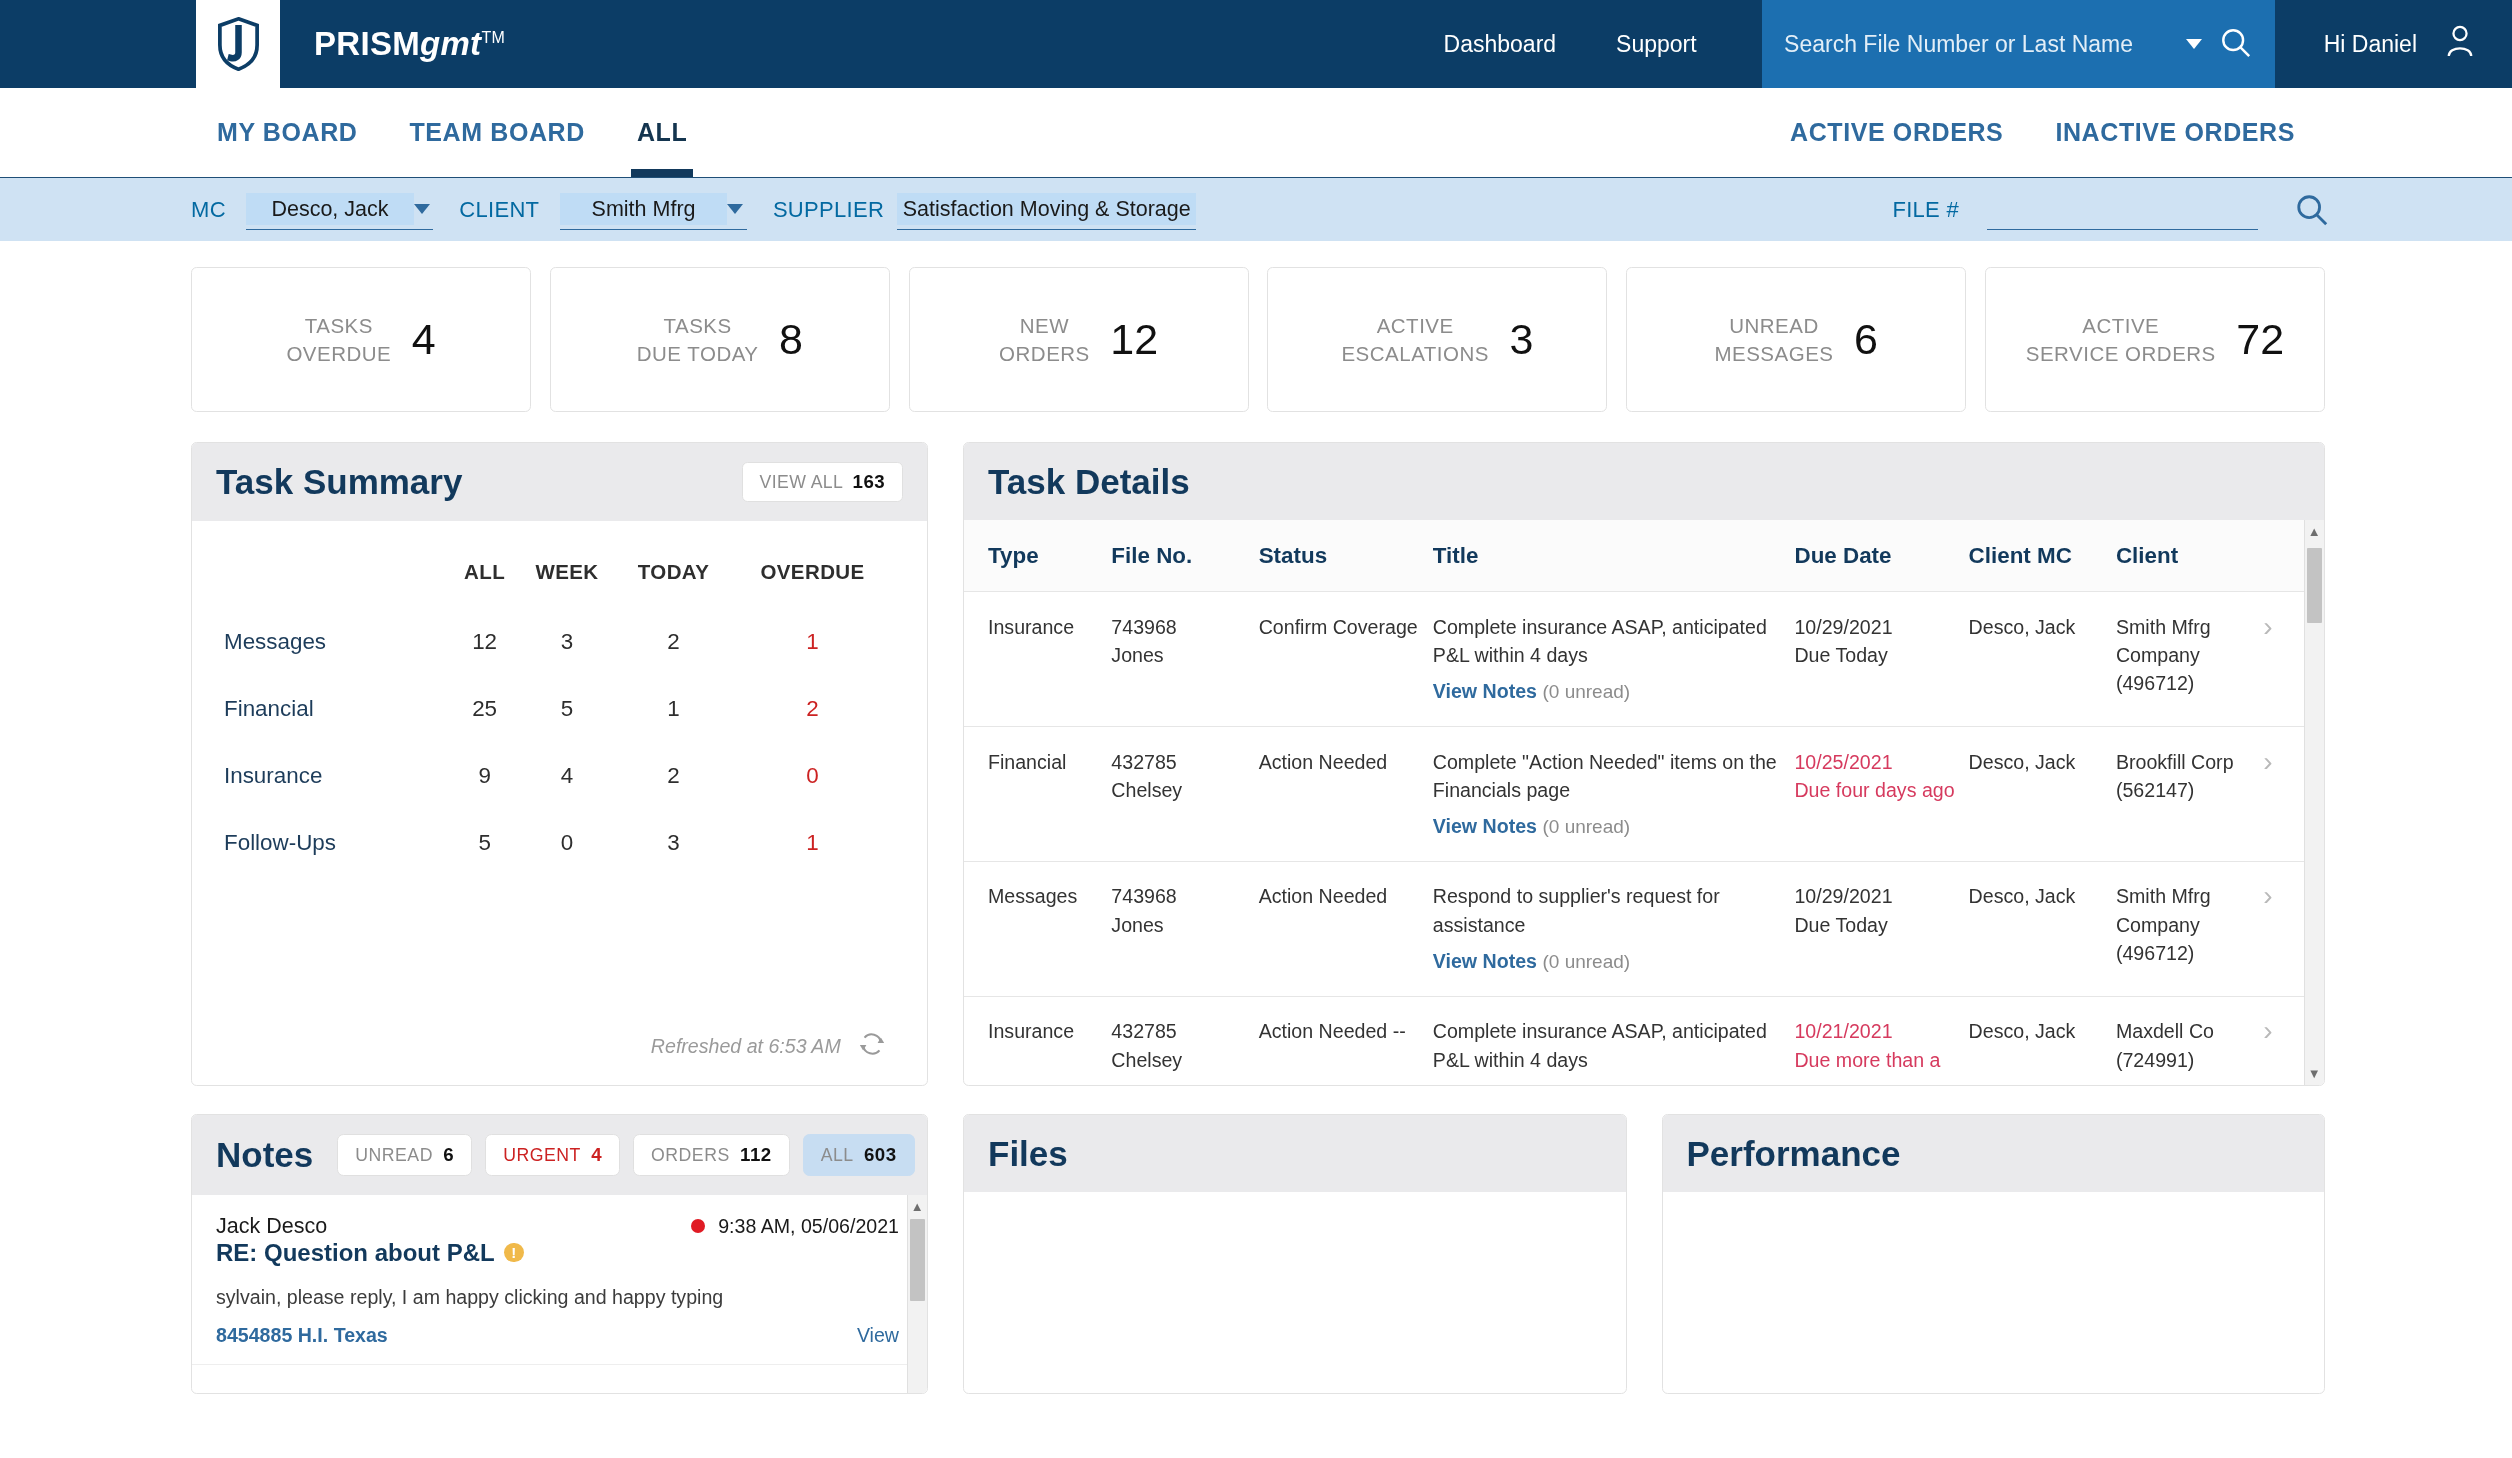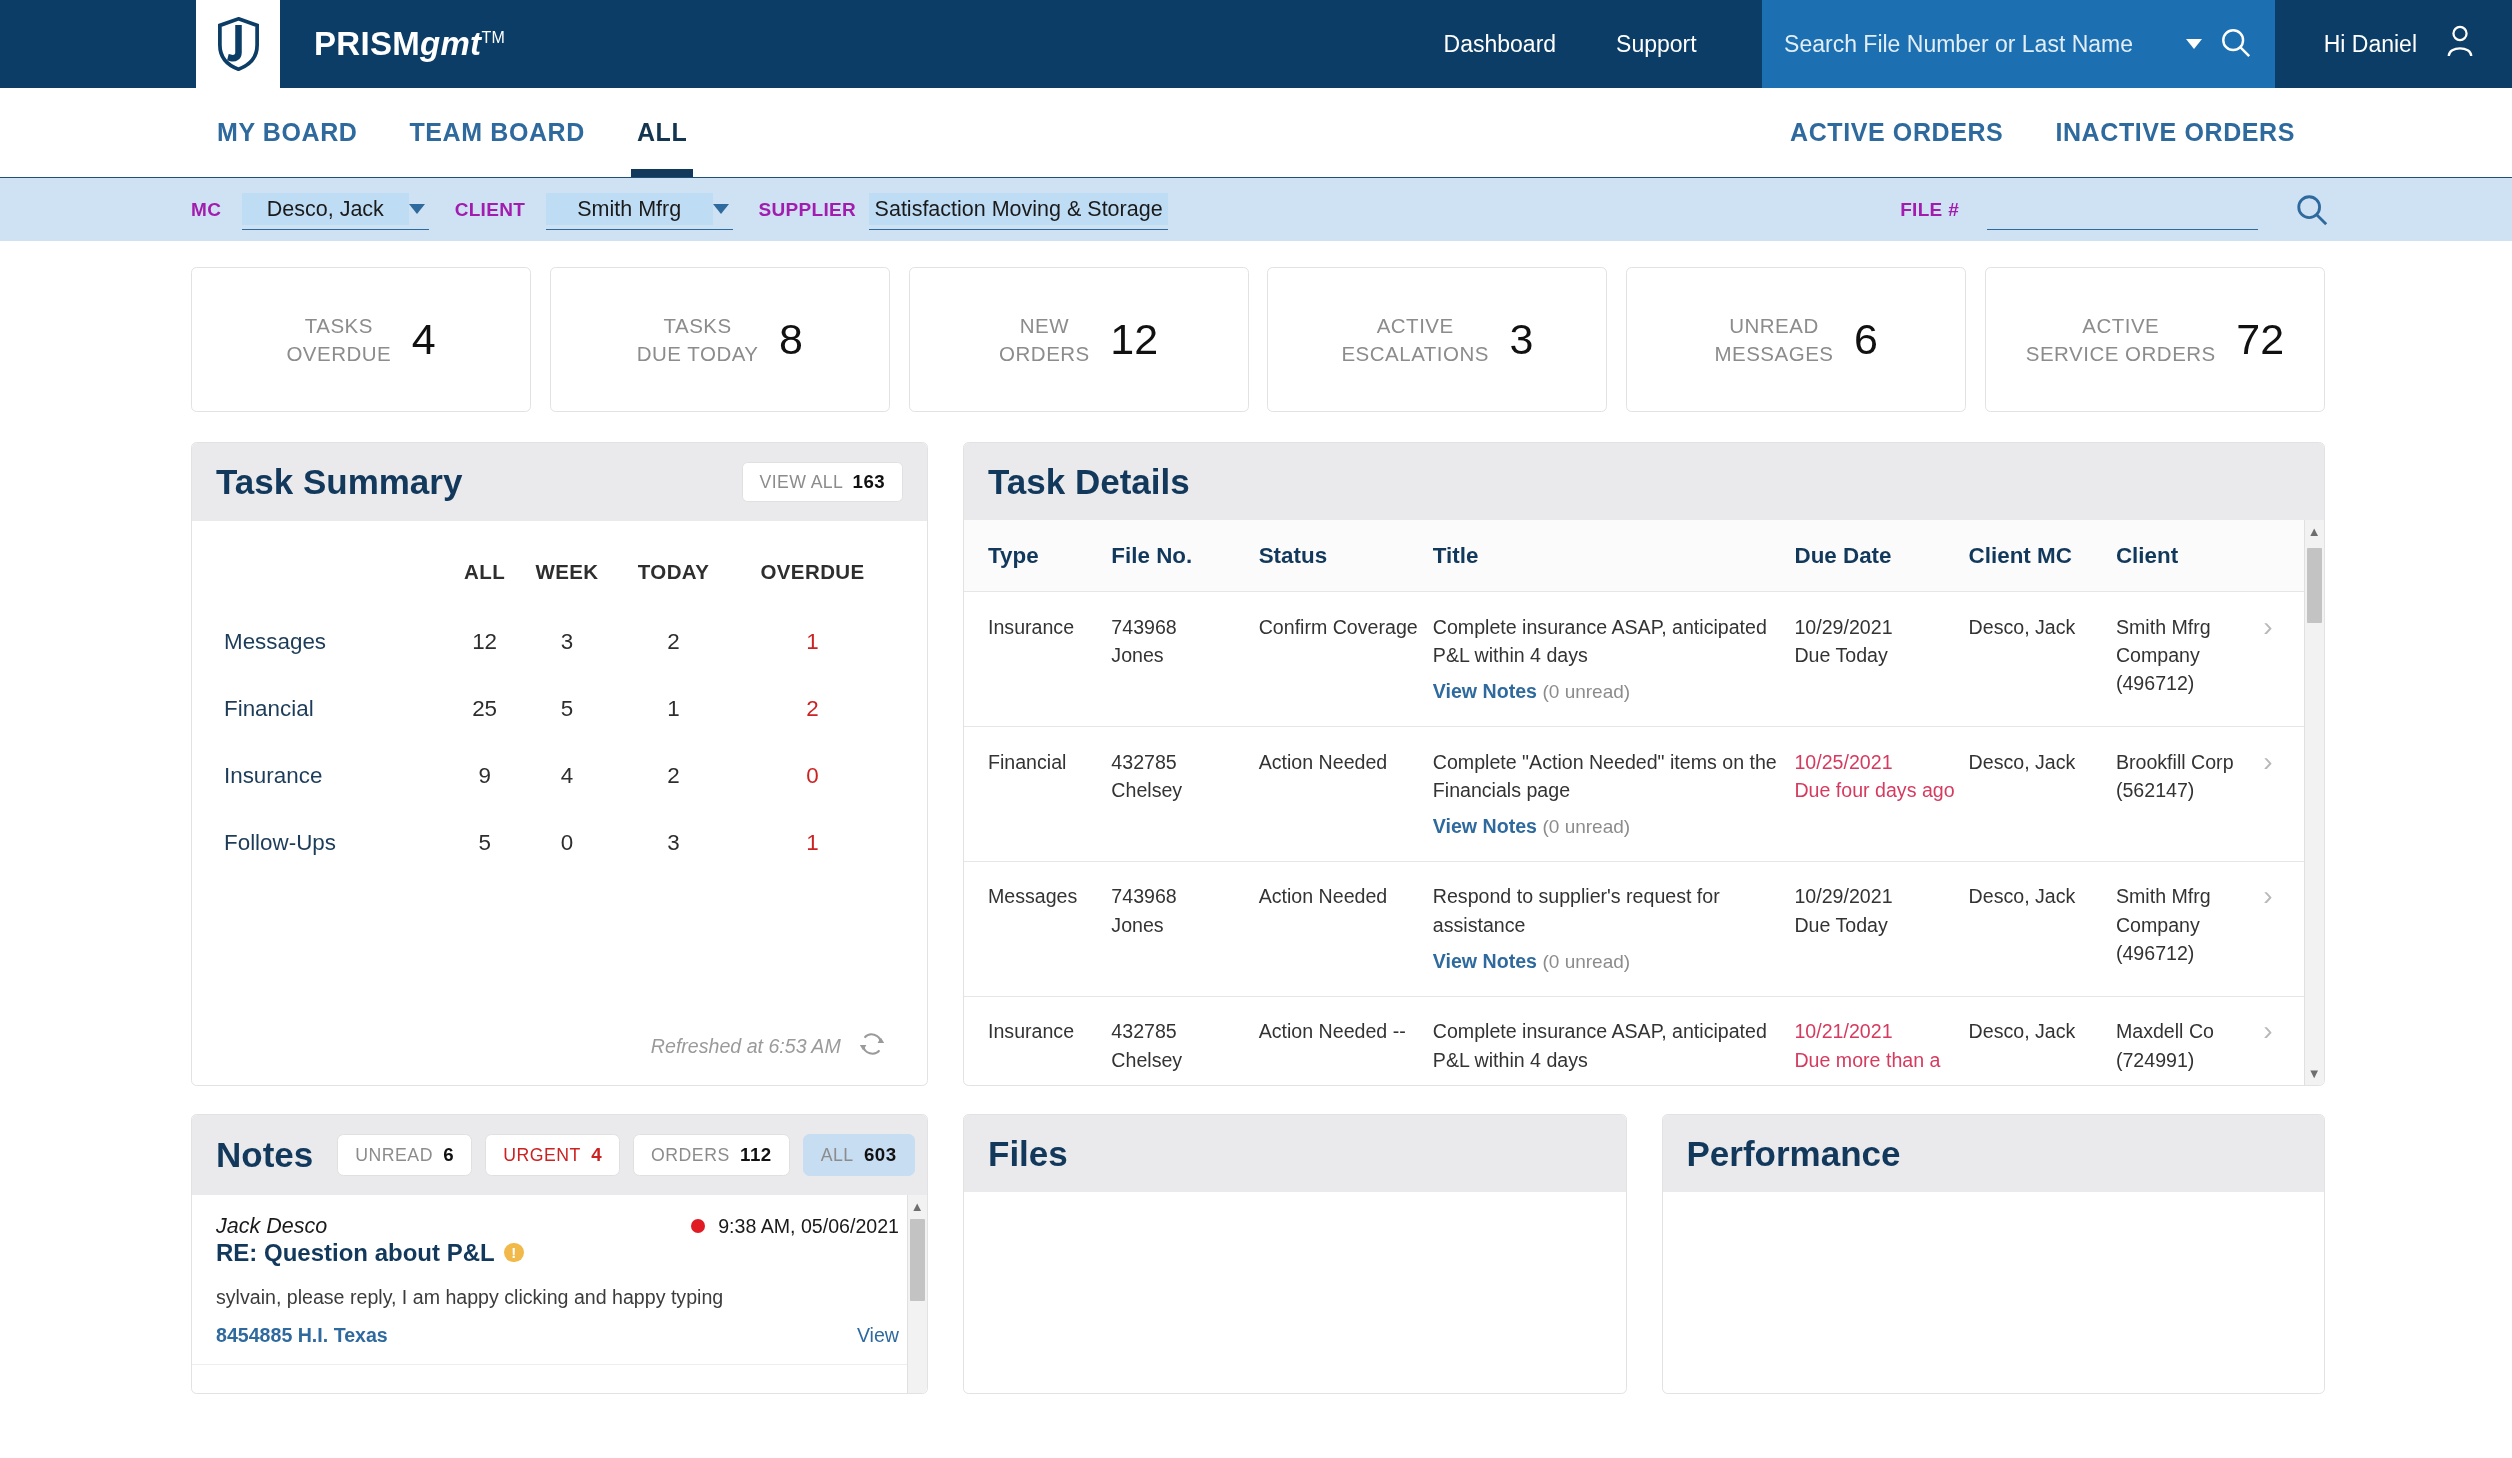--- a/index.html
+++ b/index.html
@@ -118,23 +118,23 @@
   
   .filterbar {
     height: 63px;
     background: #cfe2f3;
     display: flex;
     align-items: center;
     padding-left: 191px;
     padding-right: 183px;
   }
   .f-label {
-    font-size: 19px;
-    color: #a21caf;
-    font-weight: bold;
+    font-size: 22px;
+    color: #0369a1;
+    font-weight: normal;
     letter-spacing: 0.3px;
     white-space: nowrap;
   }
   .f-select {
     position: relative;
     display: flex; align-items: center;
     border-bottom: 1.9px solid #2f6a9e;
     height: 41px;
     margin-left: 20.5px;
   }
@@ -336,21 +336,21 @@
     white-space: nowrap;
   }
   .pill b { color: #111; font-size: 18.7px; }
   .pill.urgent { color: #cc2222; }
   .pill.urgent b { color: #cc2222; }
   .pill.sel { background: #c7ddf2; border-color: #c7ddf2; }
   .pill-row { margin-left: 24px; display: flex; gap: 13px; }
   .notes-body { flex: 1; position: relative; overflow: hidden; }
   .note-item { padding: 18.7px 28px 17px 24px; border-bottom: 0.9px solid #eee; }
   .note-top { display: flex; align-items: center; }
-  .note-author { font-size: 21.5px; color: #1a1a1a; font-style: italic; }
+  .note-author { font-size: 21.5px; color: #1a1a1a; }
   .note-meta { margin-left: auto; display: flex; align-items: center; gap: 13px; font-size: 19.6px; color: #1a1a1a; }
   .dot-red { width: 14px; height: 14px; border-radius: 50%; background: #e01b24; display:inline-block; }
   .note-subject {
     font-size: 24px; color: #12395c; font-weight: bold;
     margin-top: 0; display: flex; align-items: center; gap: 9.3px;
   }
   .excl {
     width: 19.6px; height: 19.6px; border-radius: 50%;
     background: #f0b94a; color: #fff; font-size: 15px; font-weight: bold;
     display: inline-flex; align-items: center; justify-content: center;

